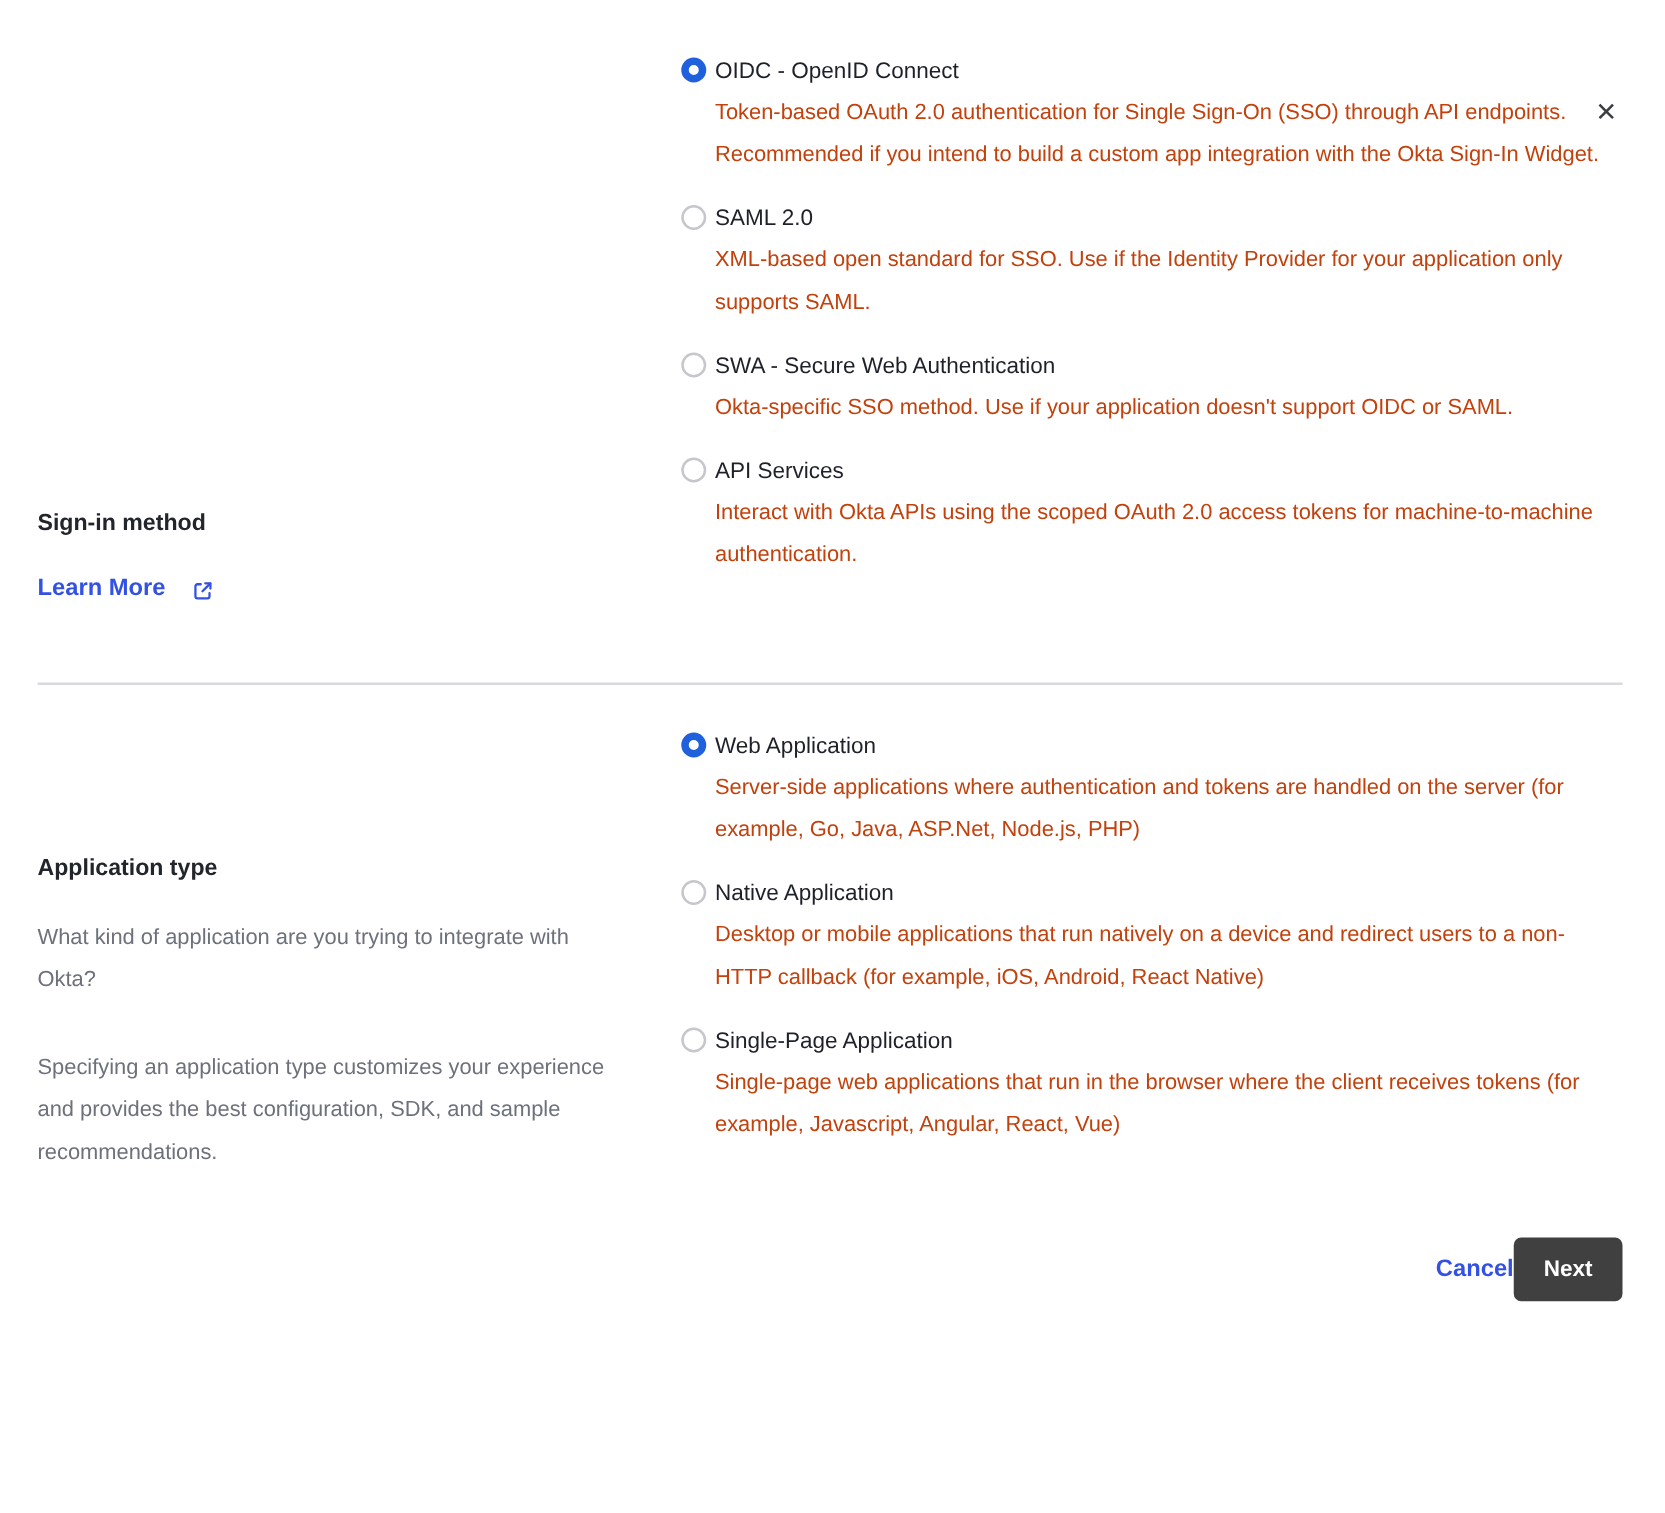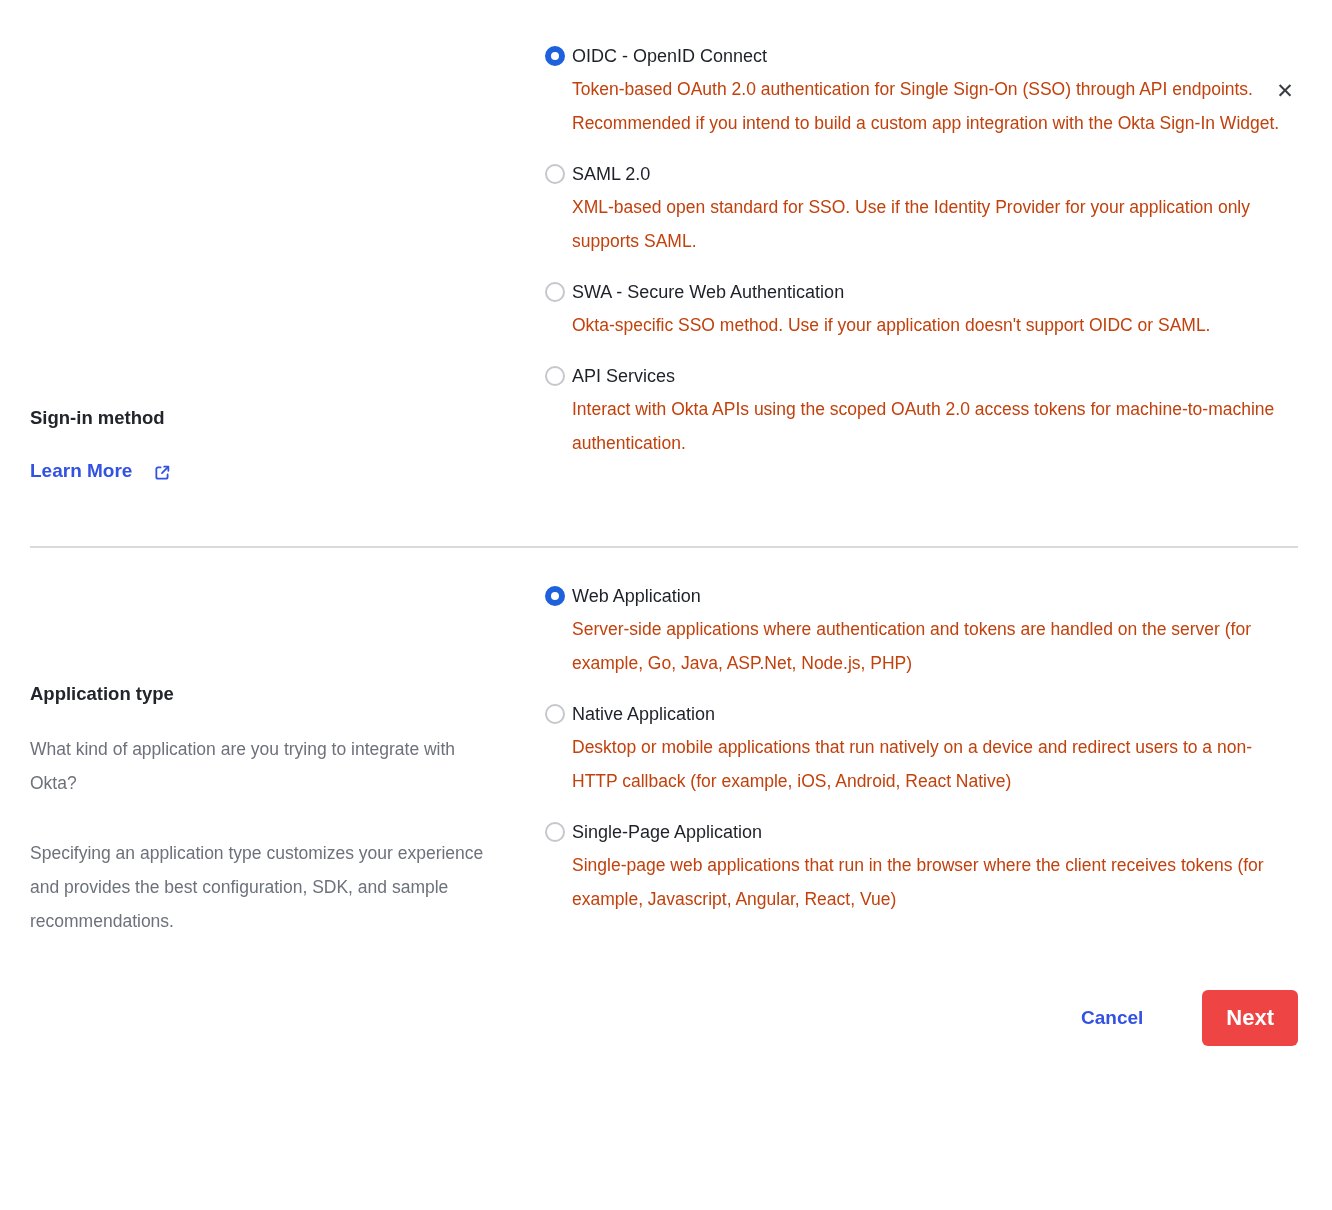--- a/index.html
+++ b/index.html
@@ -34,28 +34,28 @@
            background:#fff; flex:none; margin-top:2px; }
   .radio.selected { border:6px solid #1f61dc; }
   .opt-label { font-size:18px; line-height:24px; font-weight:400; color:#1e2129; }
   .opt-desc { margin-top:4px; font-size:17.5px; line-height:34px; color:#c2410c;
               max-width:715px; }
 
   .divider { border:none; border-top:2px solid #d9dade; margin-top:64px; }
   .row-apptype { margin-top:36px; }
 
   .footer { margin-top:52px; display:flex; justify-content:flex-end;
-            gap:40px; }
+            }
   .cancel-link { border:none; background:none; cursor:pointer; font-size:19px;
                  font-weight:600; color:#3351e2;
                  font-family:"Liberation Sans", sans-serif; }
-  .next-btn { border:none; cursor:pointer; background:#ef4444; color:#ffffff;
-              font-size:22px; font-weight:700; border-radius:6px;
+  .next-btn { border:none; cursor:pointer; background:#404040; color:#ffffff;
+              font-size:18px; font-weight:700; border-radius:6px;
               padding:15px 24px; min-width:84px;
-              font-family:"Liberation Sans", sans-serif;margin-left:19px; }
+              font-family:"Liberation Sans", sans-serif; }
 </style>
 </head>
 <body>
 
 <div class="dialog">
 
   <button class="close-btn">✕</button>
 
 
   <div class="row row-signin">

